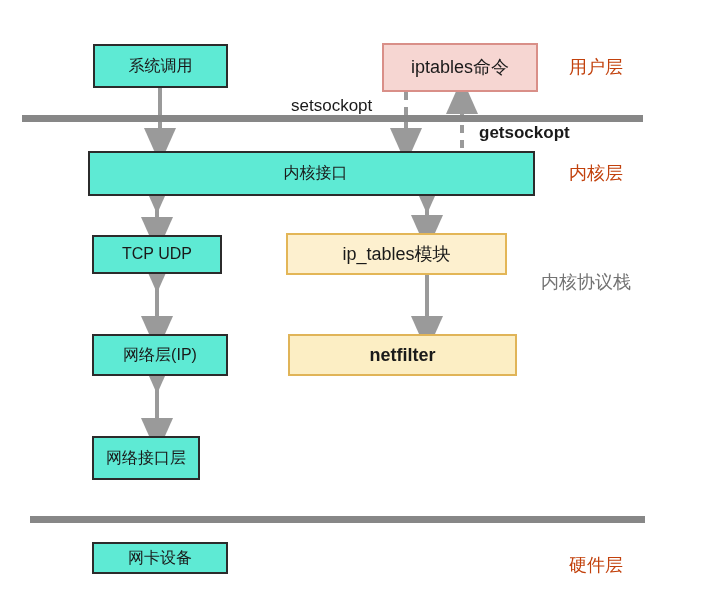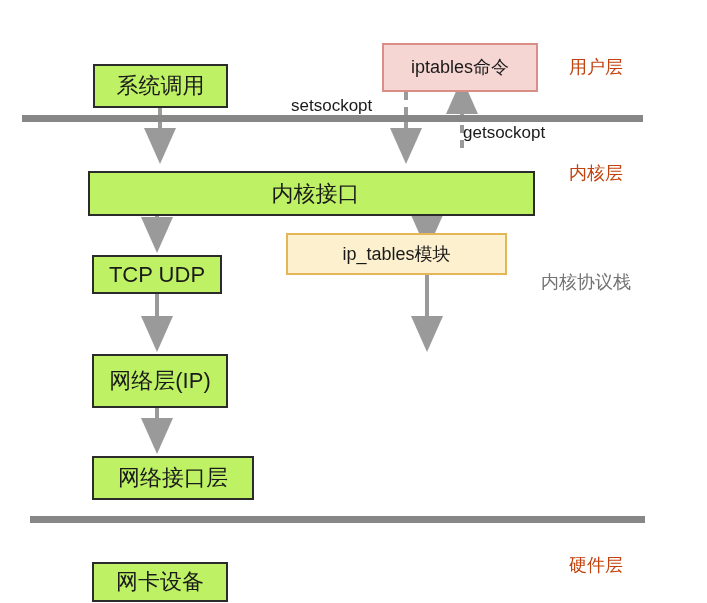--- a/index.html
+++ b/index.html
@@ -22,25 +22,24 @@
     position: absolute;
     box-sizing: border-box;
     display: flex;
     align-items: center;
     justify-content: center;
     text-align: center;
     line-height: 1.15;
     white-space: nowrap;
   }
   .box-plain {
-    background: #bef264;
+    background: #5eead4;
     border: 2px solid #2b2b2b;
-    font-size: 22px;
+    font-size: 16px;
     color: #1a1a1a;
-    margin-top: 20px;
   }
   .box-pink {
     background: #f6d6d2;
     border: 2px solid #d98f88;
     font-size: 18px;
     color: #1a1a1a;
   }
   .box-yellow-light {
     background: #fdf0cf;
     border: 2px solid #e3b657;
@@ -143,31 +142,32 @@
   <div class="box box-plain" style="left:93px; top:44px; width:135px; height:44px;">系统调用</div>
 
   <div class="box box-pink" style="left:382px; top:43px; width:156px; height:49px;">iptables命令</div>
 
   <div class="box box-plain" style="left:88px; top:151px; width:447px; height:45px;padding-left:8px;">内核接口</div>
 
   <div class="box box-plain" style="left:92px; top:235px; width:130px; height:39px;">TCP UDP</div>
 
   <div class="box box-yellow-light" style="left:286px; top:233px; width:221px; height:42px;">ip_tables模块</div>
 
-  <div class="box box-plain" style="left:92px; top:334px; width:136px; height:54px;">网络层(IP)</div>
+  <div class="box box-plain" style="left:92px; top:334px; width:136px; height:42px;">网络层(IP)</div>
 
 
+  <div class="box box-yellow" style="left:288px; top:334px; width:229px; height:42px;">netfilter</div>
 
-  <div class="box box-plain" style="left:92px; top:436px; width:162px; height:44px;">网络接口层</div>
+  <div class="box box-plain" style="left:92px; top:436px; width:108px; height:44px;">网络接口层</div>
 
-  <div class="box box-plain" style="left:92px; top:542px; width:136px; height:40px;">网卡设备</div>
+  <div class="box box-plain" style="left:92px; top:542px; width:136px; height:32px;">网卡设备</div>
 
   <div class="edge-label" style="left:291px; top:96px;">setsockopt</div>
 
-  <div class="edge-label" style="left:463px; top:123px;">getsockopt</div>
+  <div class="edge-label" style="left:479px; top:123px;font-weight:bold;">getsockopt</div>
 
   <div class="side-label" style="left:569px; top:55px;">用户层</div>
 
   <div class="side-label" style="left:569px; top:161px;">内核层</div>
 
   <div class="side-label muted" style="left:541px; top:270px;">内核协议栈</div>
 
   <div class="side-label" style="left:569px; top:553px;">硬件层</div>
 
 </div>

